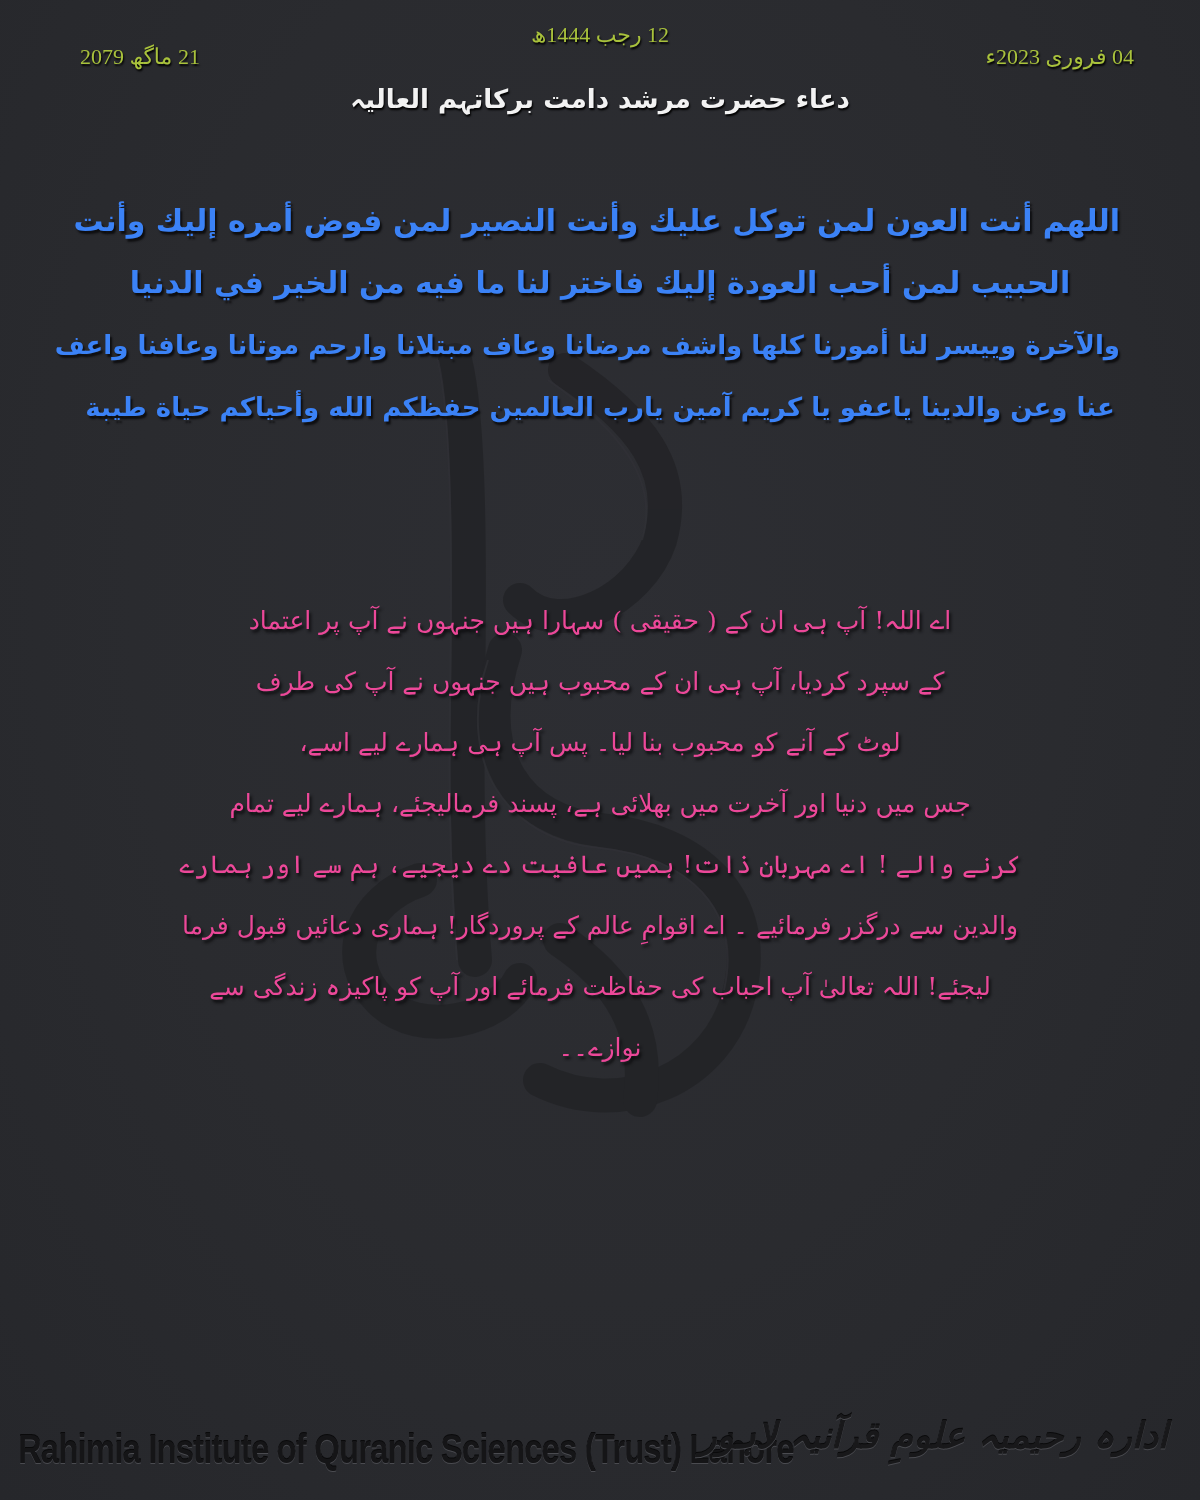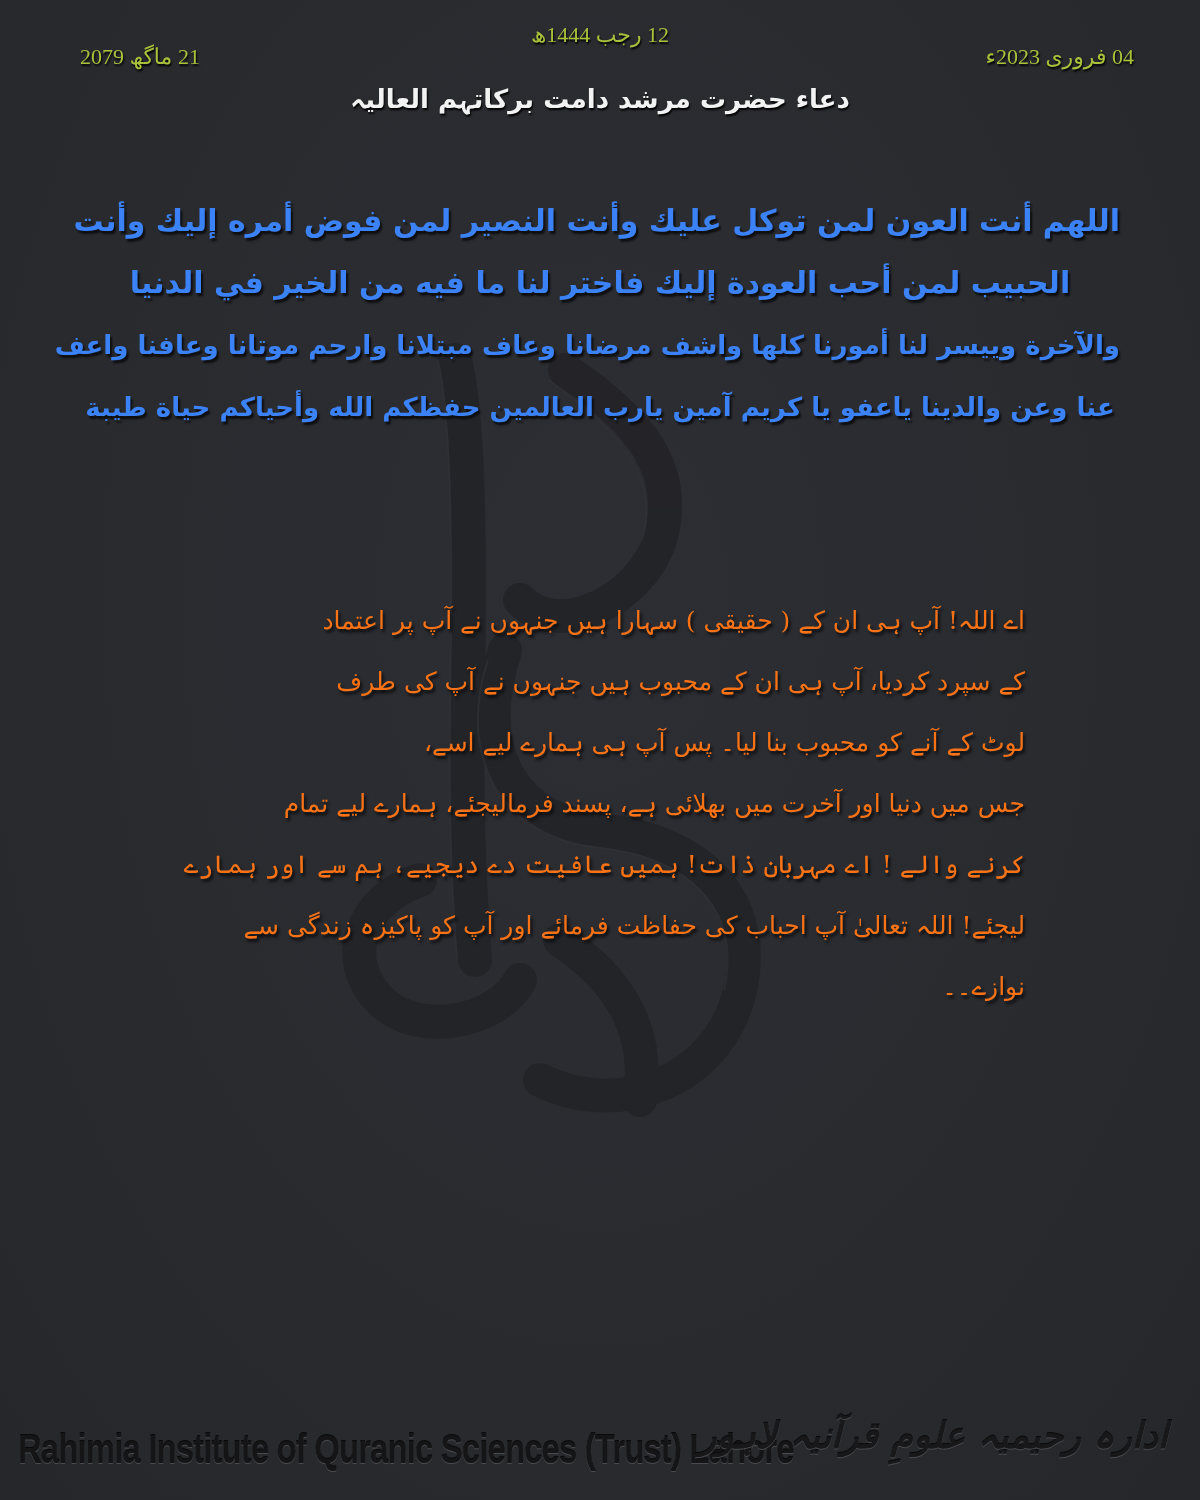--- a/index.html
+++ b/index.html
@@ -66,22 +66,22 @@
   }
   .arabic-line.big { font-size: 30px; }
   .arabic-line.small { font-size: 26px; }
 
   .urdu-block {
     position: absolute;
     top: 590px;
     left: 175px;
     width: 850px;
     direction: rtl;
-    text-align: right;
-    color: #f97316;
+    text-align: center;
+    color: #ec4899;
     font-family: "DejaVu Serif", serif;
     font-size: 25px;
     text-shadow: 2px 3px 3px #0c0c0e;
   }
   .urdu-line {
     white-space: nowrap;
     line-height: 61px;
     height: 61px;
   }
 
@@ -151,20 +151,21 @@
   <div class="arabic-line small">والآخرة وييسر لنا أمورنا كلها واشف مرضانا وعاف مبتلانا وارحم موتانا وعافنا واعف</div>
   <div class="arabic-line small">عنا وعن والدينا ياعفو يا كريم آمين يارب العالمين حفظكم الله وأحياكم حياة طيبة</div>
 </div>
 
 <div class="urdu-block">
   <div class="urdu-line">اے اللہ! آپ ہی ان کے ( حقیقی ) سہارا ہیں جنہوں نے آپ پر اعتماد</div>
   <div class="urdu-line">کے سپرد کردیا، آپ ہی ان کے محبوب ہیں جنہوں نے آپ کی طرف</div>
   <div class="urdu-line">لوٹ کے آنے کو محبوب بنا لیا۔ پس آپ ہی ہمارے لیے اسے،</div>
   <div class="urdu-line">جس میں دنیا اور آخرت میں بھلائی ہے، پسند فرمالیجئے، ہمارے لیے تمام</div>
   <div class="urdu-line">کرنے والے ! اے مہربان ذات! ہمیں عافیت دے دیجیے، ہم سے اور ہمارے</div>
+  <div class="urdu-line">والدین سے درگزر فرمائیے ۔ اے اقوامِ عالم کے پروردگار! ہماری دعائیں قبول فرما</div>
   <div class="urdu-line">لیجئے! اللہ تعالیٰ آپ احباب کی حفاظت فرمائے اور آپ کو پاکیزہ زندگی سے</div>
   <div class="urdu-line">نوازے۔۔</div>
 </div>
 
 <div class="footer">
   <span class="footer-en">Rahimia Institute of Quranic Sciences (Trust) Lahore</span>
   <span class="footer-ur">ادارہ رحیمیہ علومِ قرآنیہ لاہور</span>
 </div>
 
 </body></html>

